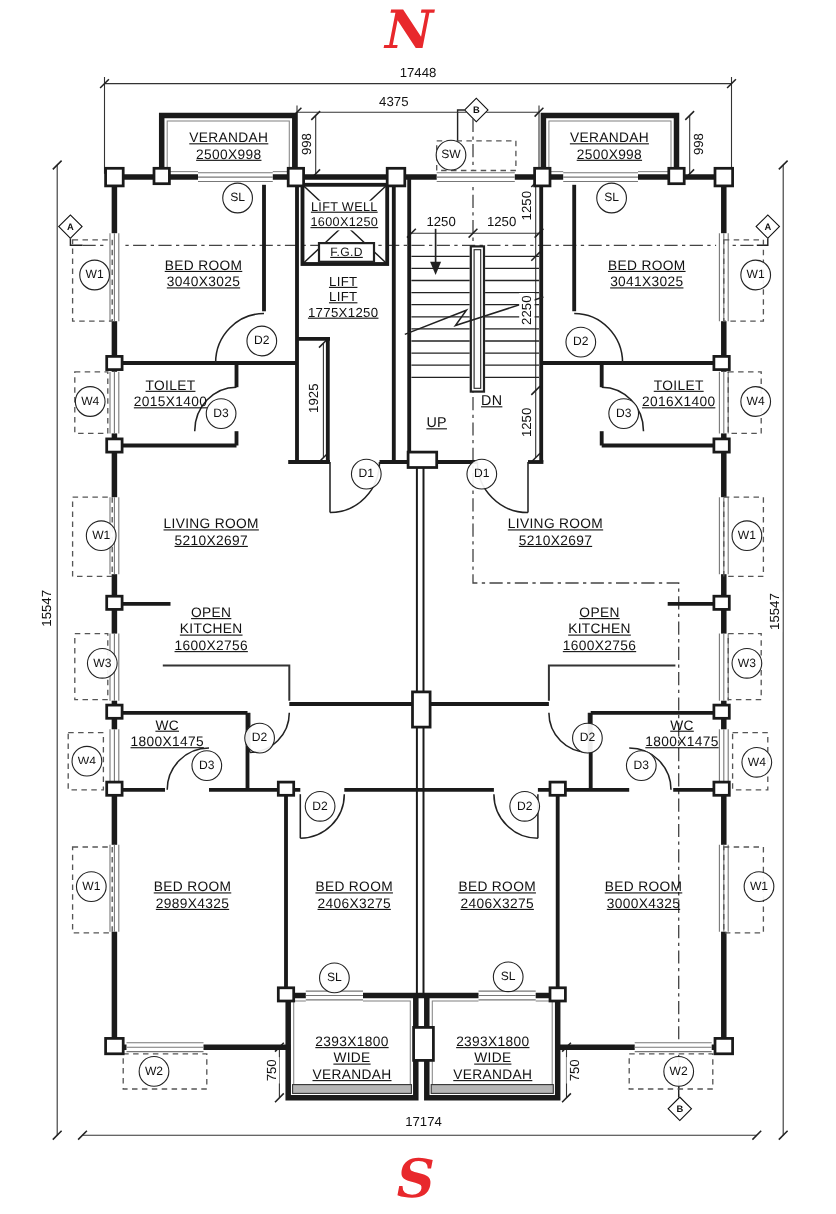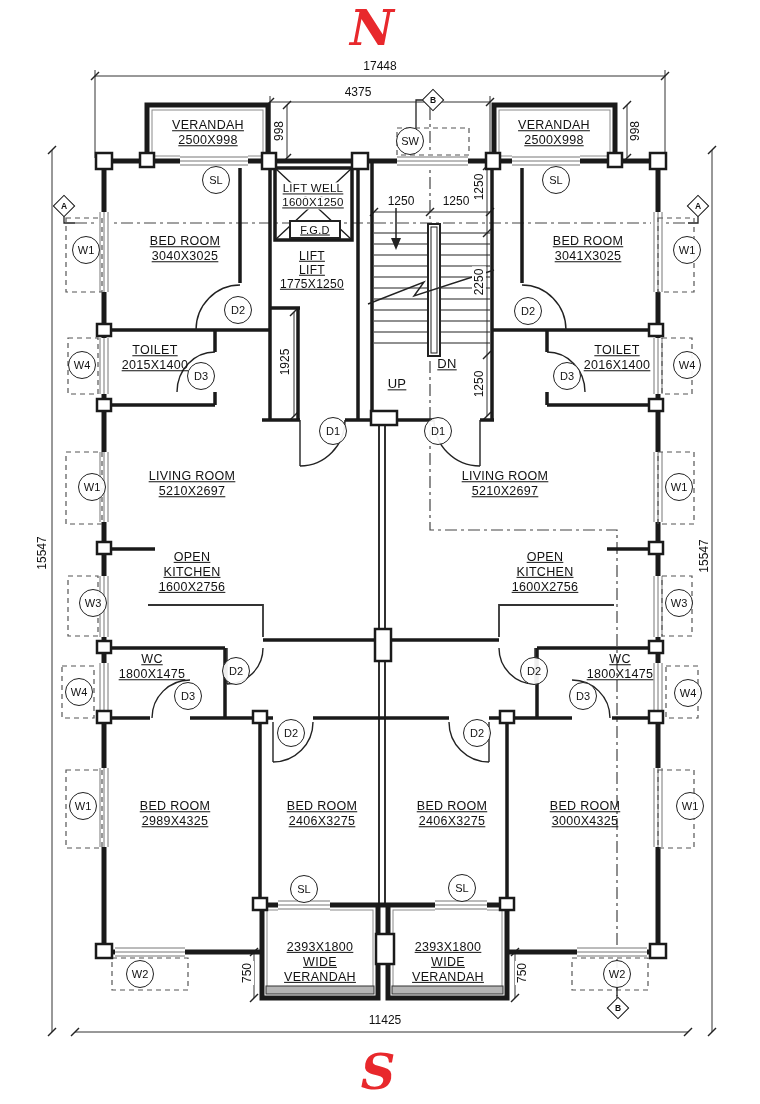--- a/index.html
+++ b/index.html
@@ -454,21 +454,21 @@
       <div>2393X1800</div>
       <div>WIDE</div>
       <div>VERANDAH</div>
     </div>
 
 <div class="lbl" style="left:397px;top:384px;font-size:13px">UP</div>
 <div class="lbl" style="left:447px;top:364px;font-size:13px">DN</div>
 
 <div class="dim" style="left:380px;top:66px">17448</div>
 <div class="dim" style="left:358px;top:92px">4375</div>
-<div class="dim" style="left:385px;top:1020px">11425</div>
+<div class="dim" style="left:385px;top:1020px">17174</div>
 <div class="vdim" style="left:42px;top:553px">15547</div>
 <div class="vdim" style="left:704px;top:556px">15547</div>
 <div class="vdim" style="left:279px;top:131px">998</div>
 <div class="vdim" style="left:635px;top:131px">998</div>
 <div class="dim" style="left:401px;top:201px">1250</div>
 <div class="dim" style="left:456px;top:201px">1250</div>
 <div class="vdim" style="left:479px;top:187px">1250</div>
 <div class="vdim" style="left:479px;top:282px">2250</div>
 <div class="vdim" style="left:479px;top:384px">1250</div>
 <div class="vdim" style="left:285px;top:362px">1925</div>

